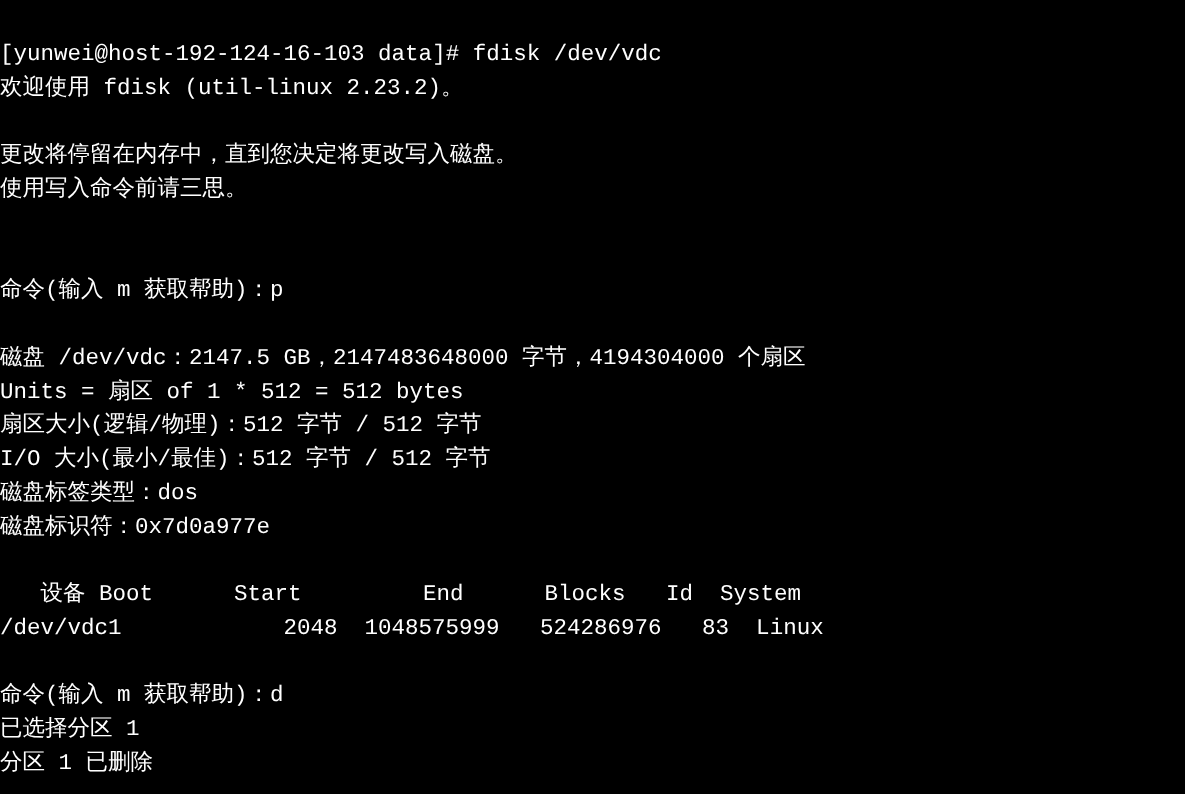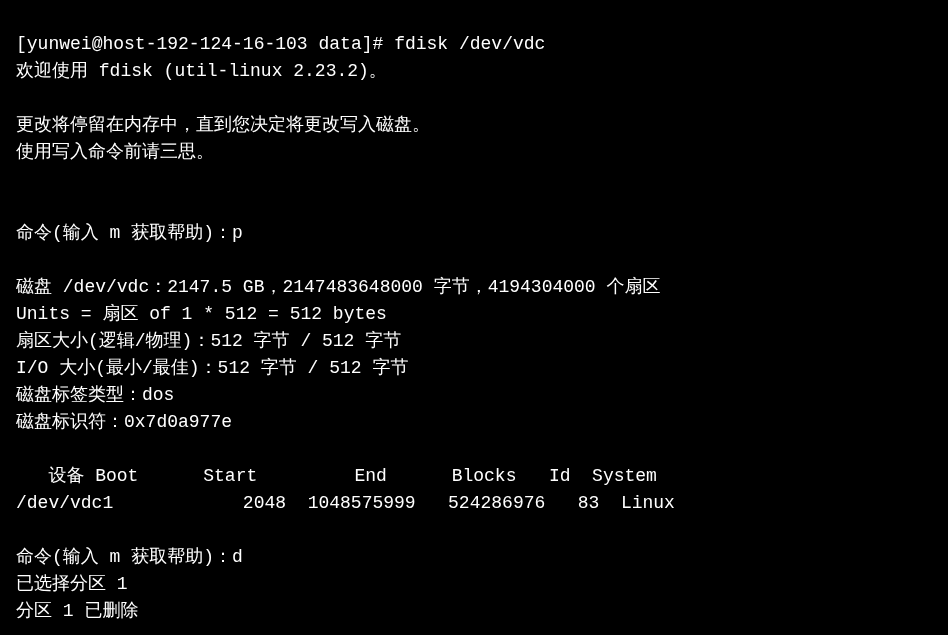--- a/index.html
+++ b/index.html
@@ -8,21 +8,21 @@
       background-color: #000000;
       color: #ffffff;
       font-family: "Courier New", Consolas, monospace;
       font-size: 18px;
       line-height: 1.5;
       width: 948px;
       height: 635px;
       overflow: hidden;
     }
     .terminal {
-      padding: 4px 16px;
+      padding: 4px 0;
       white-space: pre;
     }
     .line {
       white-space: pre;
     }
   </style>
 </head>
 <body>
 
 <div class="terminal">

